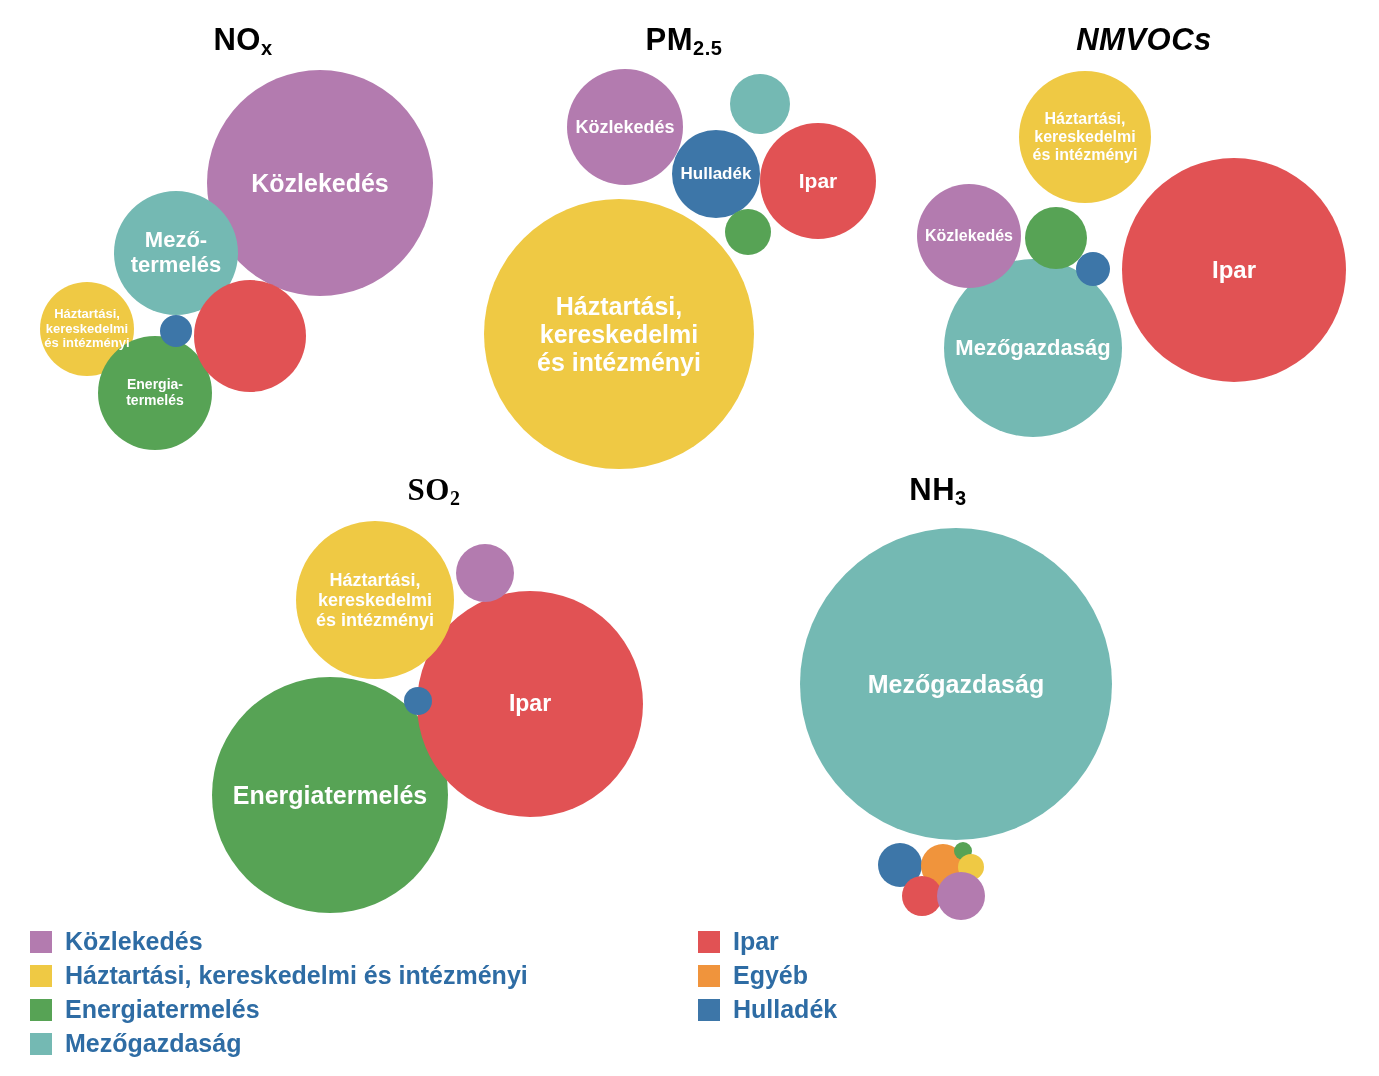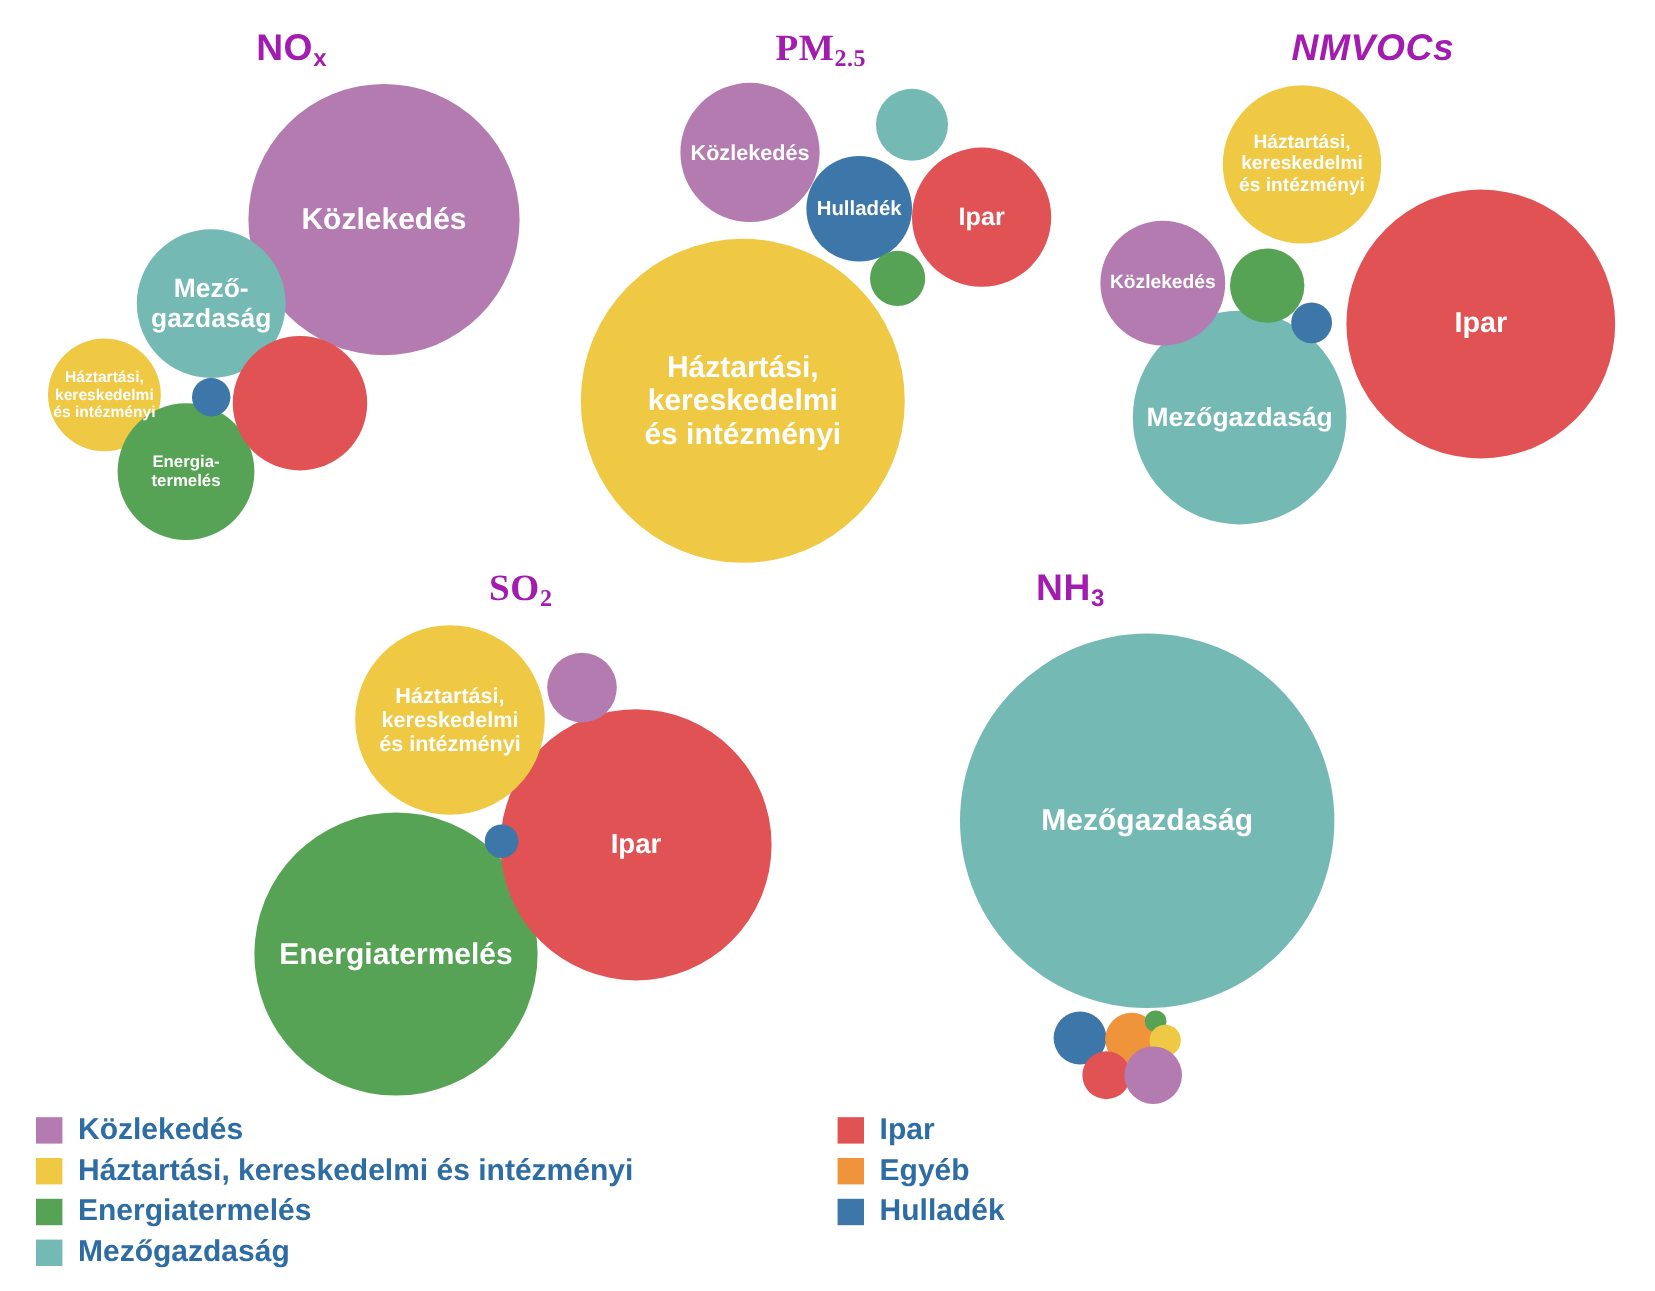--- a/index.html
+++ b/index.html
@@ -19,21 +19,21 @@
   }
   .chart-svg {
     position: absolute;
     left: 0;
     top: 0;
     width: 1379px;
     height: 1076px;
   }
   .panel-title {
     position: absolute;
-    color: #a21caf;
+    color: #000000;
     font-weight: bold;
     font-size: 31px;
     letter-spacing: 0.5px;
     white-space: nowrap;
     transform: translateX(-50%);
     font-family: "Liberation Sans", sans-serif;
   }
   .panel-title sub {
     font-size: 20px;
     font-weight: bold;
@@ -119,29 +119,29 @@
         <circle cx="943" cy="866" r="22" fill="#f0943c"></circle>
         <circle cx="963" cy="851" r="9" fill="#57a355"></circle>
         <circle cx="971" cy="867" r="13" fill="#efc944"></circle>
         <circle cx="922" cy="896" r="20" fill="#e15254"></circle>
         <circle cx="961" cy="896" r="24" fill="#b37baf"></circle>
       </g>
     </svg>
 
   <div id="titles-layer">
       <div class="panel-title" style="left: 243px; top: 22px;"><span>NO</span><sub>x</sub></div>
-      <div class="panel-title" style="left: 684px; top: 22px; font-family: Liberation Serif, serif;"><span>PM</span><sub>2.5</sub></div>
+      <div class="panel-title" style="left: 684px; top: 22px;"><span>PM</span><sub>2.5</sub></div>
       <div class="panel-title" style="left: 1144px; top: 22px; font-style: italic;"><span>NMVOCs</span></div>
       <div class="panel-title" style="left: 434px; top: 472px; font-family: Liberation Serif, serif;"><span>SO</span><sub>2</sub></div>
-      <div class="panel-title" style="left: 892px; top: 472px;"><span>NH</span><sub>3</sub></div>
+      <div class="panel-title" style="left: 938px; top: 472px;"><span>NH</span><sub>3</sub></div>
     </div>
   <div id="labels-layer">
       <div class="bubble-label" style="left: 320px; top: 183px; font-size: 25px; width: 231.65px;">Közlekedés</div>
       <div class="bubble-label" style="left: 176px; top: 253px; font-size: 22px; width: 127.1px;">Mező-
-gazdaság</div>
+termelés</div>
       <div class="bubble-label" style="left: 87px; top: 329px; font-size: 13px; width: 96.35px;">Háztartási,
 kereskedelmi
 és intézményi</div>
       <div class="bubble-label" style="left: 155px; top: 393px; font-size: 14px; width: 116.85px;">Energia-
 termelés</div>
       <div class="bubble-label" style="left: 619px; top: 334px; font-size: 25px; width: 276.75px;">Háztartási,
 kereskedelmi
 és intézményi</div>
       <div class="bubble-label" style="left: 625px; top: 127px; font-size: 18px; width: 118.9px;">Közlekedés</div>
       <div class="bubble-label" style="left: 716px; top: 174px; font-size: 17px; width: 90.2px;">Hulladék</div>

